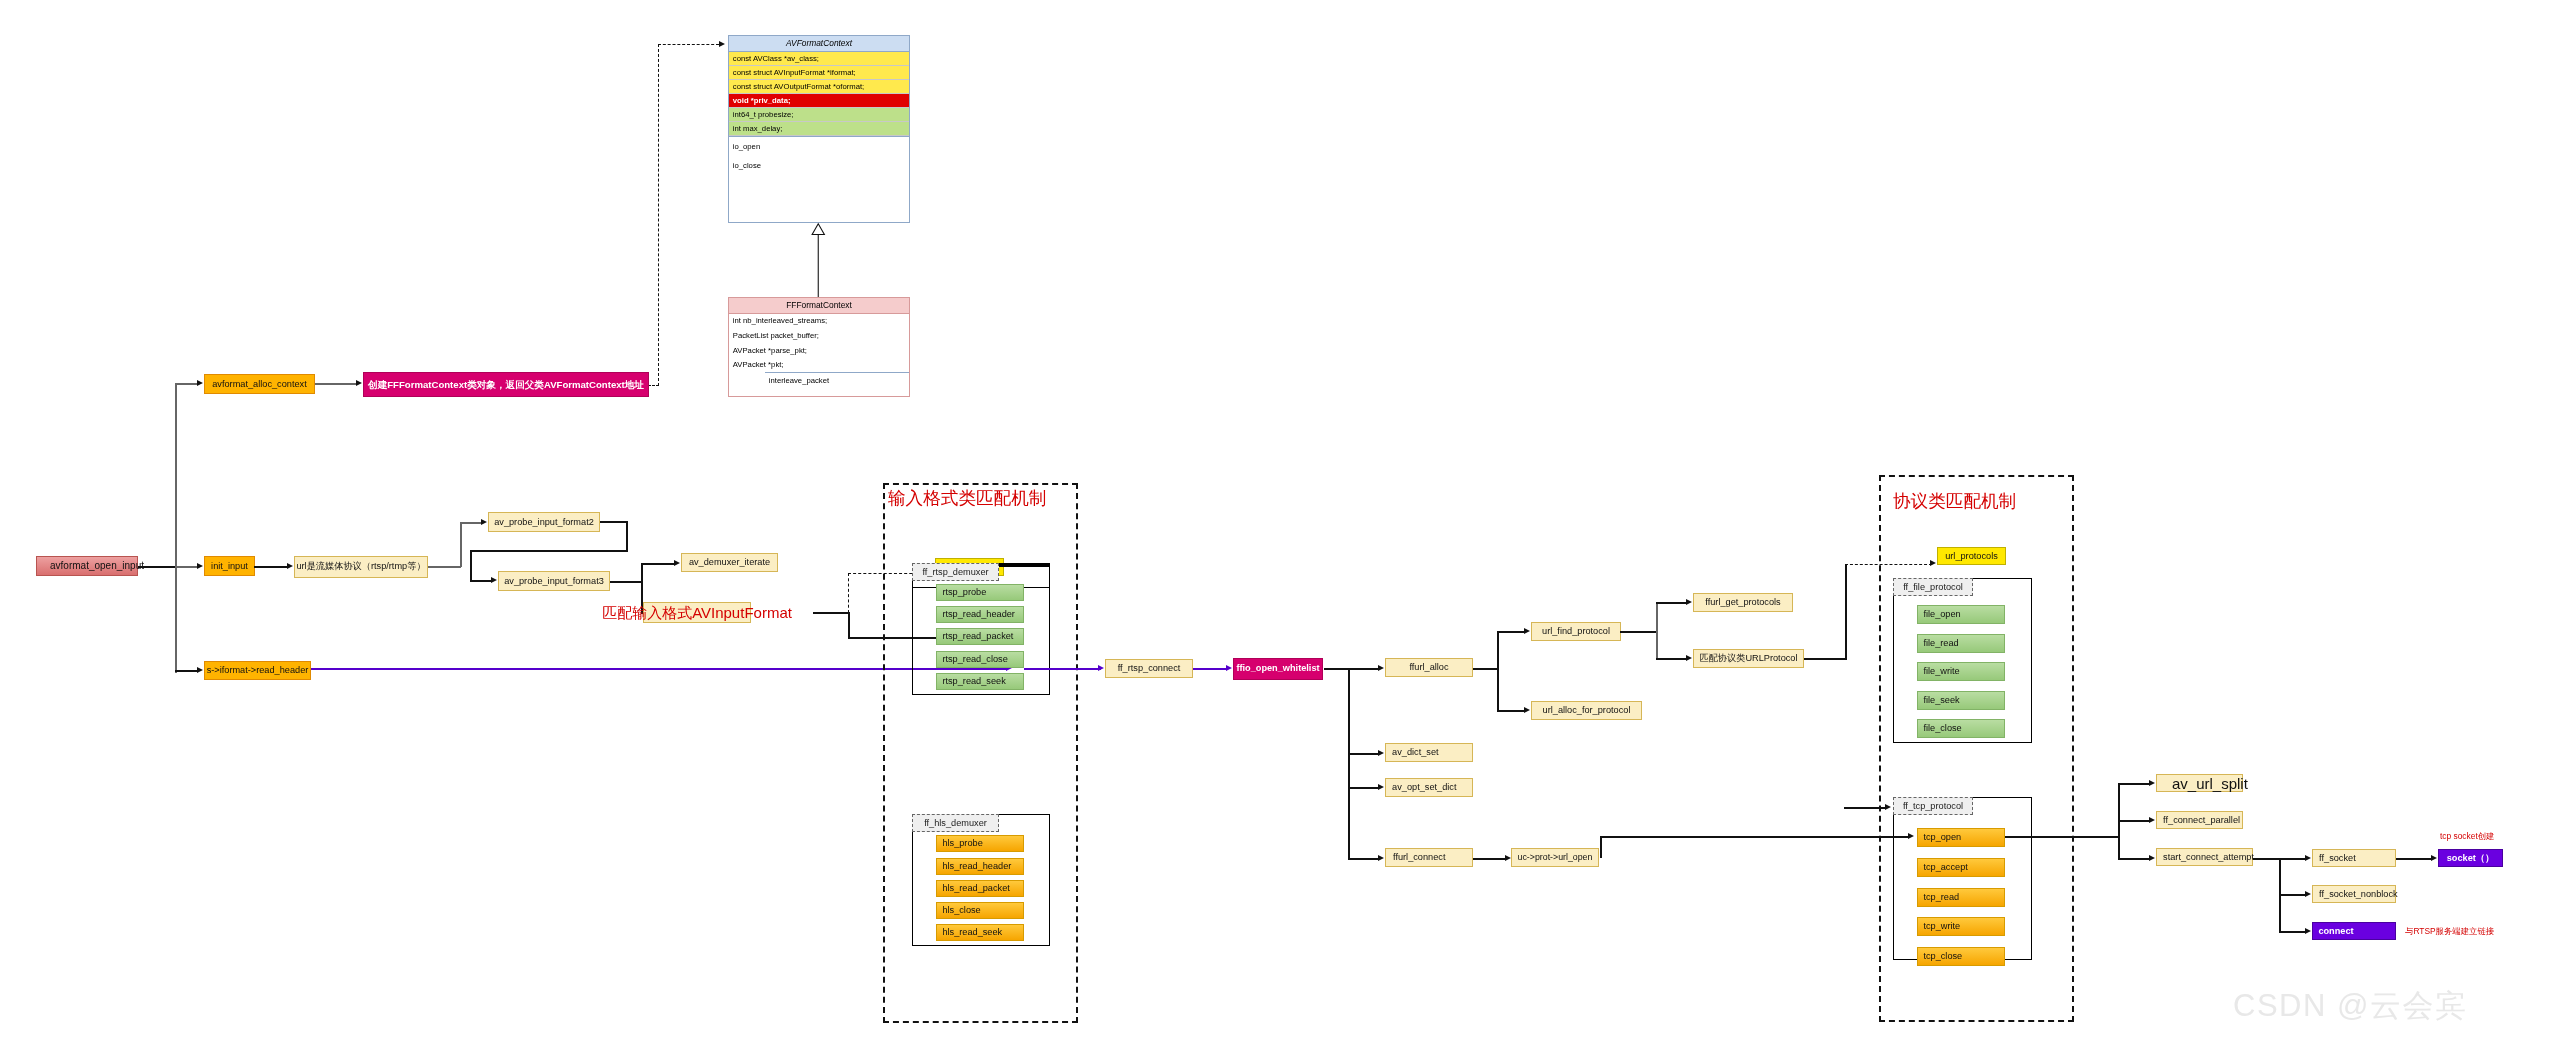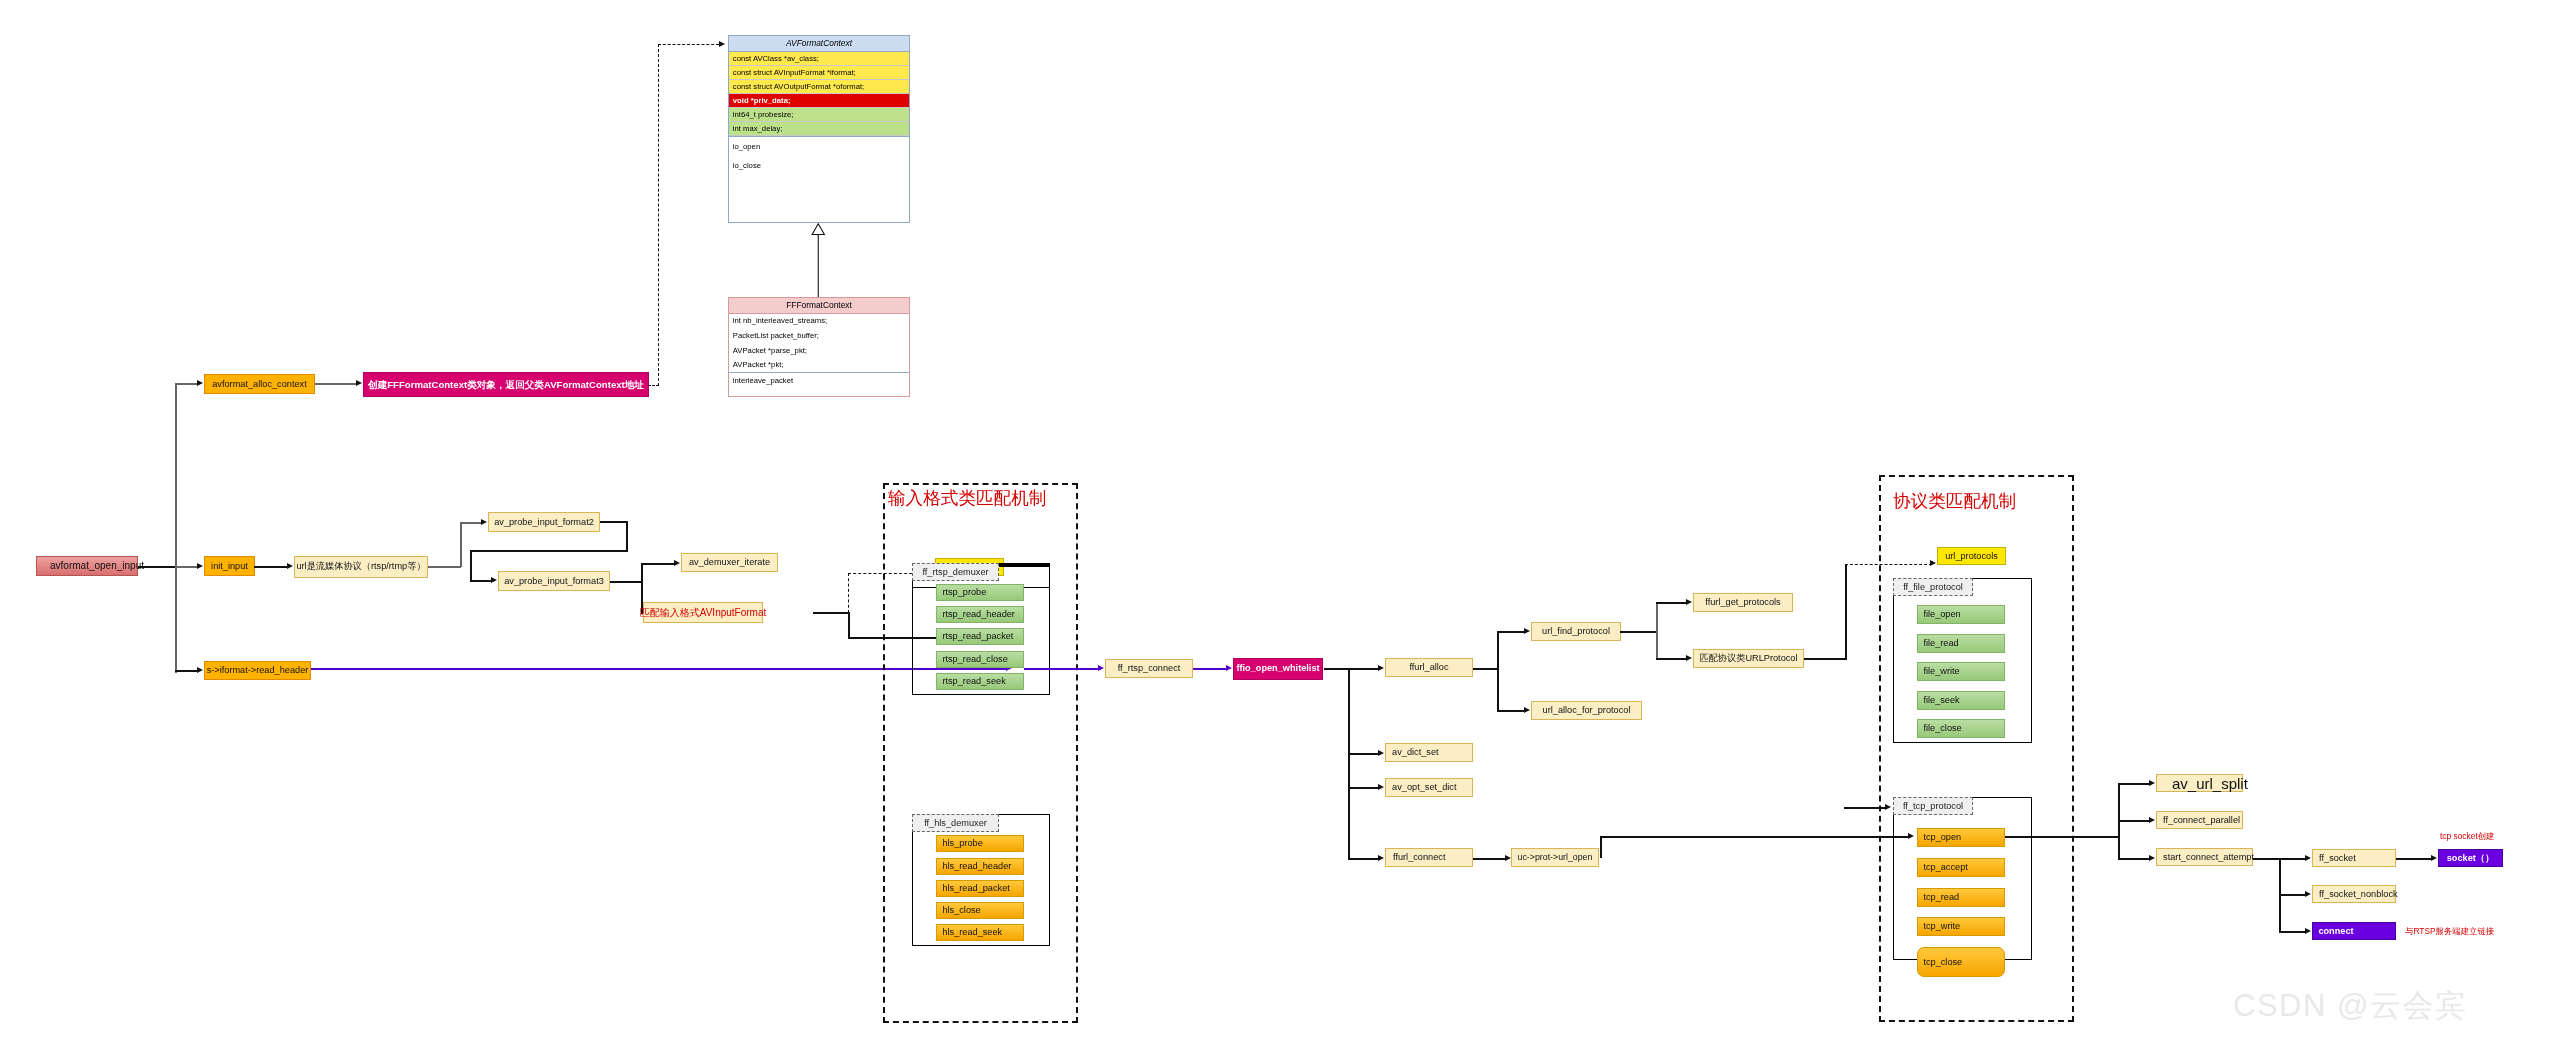--- a/index.html
+++ b/index.html
@@ -75,21 +75,21 @@
     <polygon points="16,2 8,16 24,16" fill="#fff" stroke="#111" stroke-width="1.4"></polygon>
     <line x1="16" y1="16" x2="16" y2="100" stroke="#111" stroke-width="1.4"></line>
   </svg>
 
   <div class="uml pink" style="left:728px;top:297px;width:182px;height:100px;">
     <div class="hdr">FFFormatContext</div>
     <div class="row" style="height:14.6px;">int nb_interleaved_streams;</div>
     <div class="row" style="height:14.6px;">PacketList packet_buffer;</div>
     <div class="row und" style="height:14.6px;">AVPacket *parse_pkt;</div>
     <div class="row und" style="height:14.6px;">AVPacket *pkt;</div>
-    <div class="row und sep" style="height:17px;">interleave_packet</div>
+    <div class="row und sep" style="height:17px;margin-left:36px;">interleave_packet</div>
   </div>
 
   <div class="ln dash-h" style="left:648px;top:385px;width:10.7px;"></div>
   <div class="ln dash-v" style="left:658px;top:44px;height:342px;"></div>
   <div class="ln dash-h" style="left:658px;top:44px;width:61px;"></div>
   <div class="arw r" style="left:719px;top:41px;"></div>
 
   <div class="node n-red" style="left:36px;top:556px;width:102px;height:20px;">avformat_open_input</div>
 
   <div class="ln" style="left:138px;top:566px;width:38px;height:2.3px;"></div>
@@ -131,21 +131,21 @@
   <div class="ln" style="left:470px;top:580px;width:23px;height:1.5px;"></div>
 
   <div class="ln" style="left:610px;top:581px;width:32px;height:1.5px;"></div>
   <div class="ln" style="left:641px;top:563px;width:1.5px;height:51px;"></div>
   <div class="ln" style="left:641px;top:563px;width:35px;height:1.5px;"></div>
   <div class="arw r" style="left:674px;top:560px;"></div>
   <div class="node n-cream" style="left:681px;top:553px;width:97px;height:19px;font-size:9.2px;">av_demuxer_iterate</div>
 
   <div class="ln" style="left:641px;top:612px;width:35px;height:1.5px;"></div>
   <div class="arw r" style="left:674px;top:609px;"></div>
-  <div class="node n-cream-red" style="left:643px;top:602px;width:120px;height:21px;font-size:10px;">匹配输入格式AVInputFormat</div>
+  <div class="node n-cream-red" style="left:643px;top:602px;width:108px;height:21px;font-size:15px;">匹配输入格式AVInputFormat</div>
 
   <div class="ln" style="left:813px;top:612px;width:37px;height:1.5px;"></div>
   <div class="ln" style="left:848px;top:612px;width:1.5px;height:25px;"></div>
   <div class="ln" style="left:848px;top:637px;width:161px;height:1.5px;"></div>
   <div class="arw r" style="left:1006px;top:634px;"></div>
 
   <div class="ln dash-v" style="left:848px;top:573px;height:40px;"></div>
   <div class="ln dash-h" style="left:848px;top:573px;width:100px;"></div>
   <div class="arw r" style="left:947px;top:569px;"></div>
 
@@ -239,21 +239,21 @@
   <div class="node n-green" style="left:1917px;top:662px;width:88px;height:19px;">file_write</div>
   <div class="node n-green" style="left:1917px;top:691px;width:88px;height:19px;">file_seek</div>
   <div class="node n-green" style="left:1917px;top:719px;width:88px;height:19px;">file_close</div>
 
   <div class="pkgbox" style="left:1893px;top:797px;width:139px;height:163px;"></div>
   <div class="node n-pkg" style="left:1893px;top:797px;width:80px;height:17.6px;">ff_tcp_protocol</div>
   <div class="node n-amber" style="left:1917px;top:828px;width:88px;height:19px;">tcp_open</div>
   <div class="node n-amber" style="left:1917px;top:858px;width:88px;height:19px;">tcp_accept</div>
   <div class="node n-amber" style="left:1917px;top:888px;width:88px;height:19px;">tcp_read</div>
   <div class="node n-amber" style="left:1917px;top:917px;width:88px;height:19px;">tcp_write</div>
-  <div class="node n-amber" style="left:1917px;top:947px;width:88px;height:30px;border-radius:7px;">tcp_close</div>
+  <div class="node n-amber" style="left:1917px;top:947px;width:88px;height:19px;">tcp_close</div>
 
   <div class="ln" style="left:1844px;top:807px;width:42px;height:1.5px;"></div>
   <div class="arw r" style="left:1885px;top:804px;"></div>
 
   <div class="ln" style="left:1473px;top:858px;width:34px;height:1.5px;"></div>
   <div class="arw r" style="left:1505px;top:855px;"></div>
   <div class="node n-cream" style="left:1511px;top:848px;width:88px;height:19px;font-size:8.8px;">uc-&gt;prot-&gt;url_open</div>
   <div class="ln" style="left:1600px;top:836px;width:310px;height:1.5px;"></div>
   <div class="ln" style="left:1600px;top:836px;width:1.5px;height:22px;"></div>
   <div class="arw r" style="left:1908px;top:833px;"></div>

